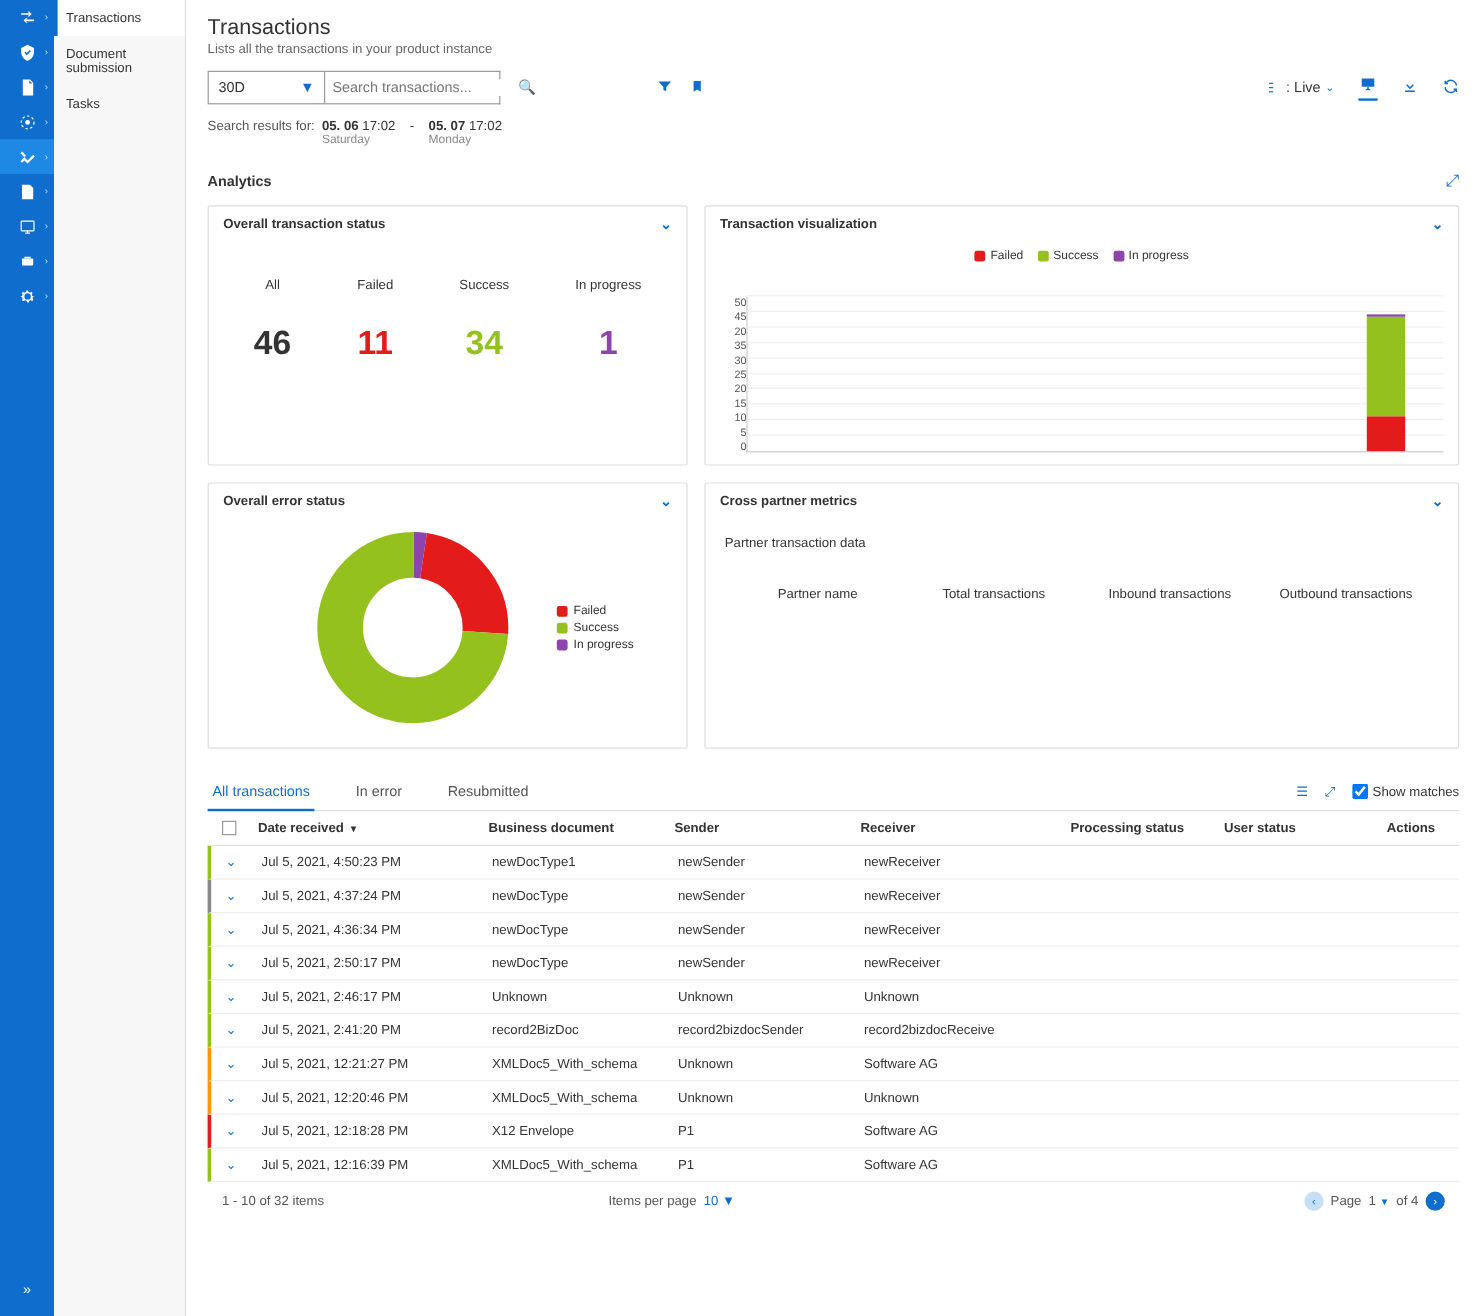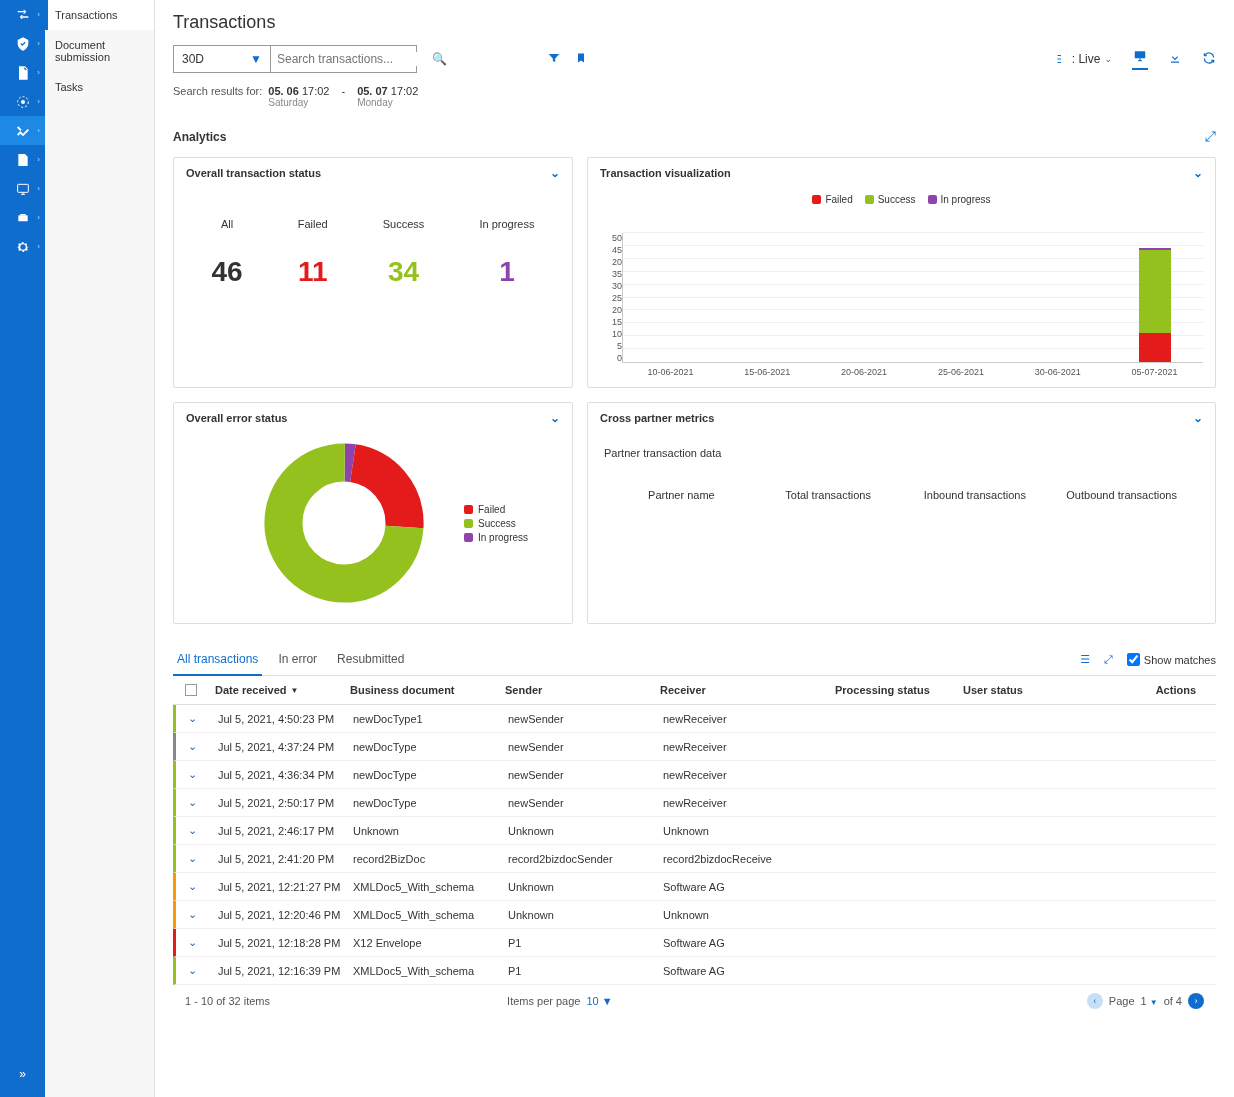--- a/index.html
+++ b/index.html
@@ -61,28 +61,28 @@
 .donut-legend { font-size: 10px; }
 .donut-legend .it { display: flex; align-items: center; gap: 5px; margin: 3px 0; }
 .partner-body { padding: 14px 16px; }
 .partner-body .fld-lbl { font-size: 11px; margin-bottom: 4px; display: block; }
 .partner-body .row1 { display: flex; gap: 8px; align-items: center; }
 .partner-body input { width: 190px; height: 24px; border: 1px solid #999; padding: 0 6px; }
 .partner-body .view-btn { height: 24px; padding: 0 12px; border: 1px solid #b0d0f0; background: #fff; color: #6ba8e0; font-size: 11px; cursor: pointer; border-radius: 2px; }
 .partner-cols { display: flex; justify-content: space-between; font-size: 11px; margin-top: 30px; padding: 0 4px; }
 .partner-cols div { flex: 1; text-align: center; }
 .tabs-row { display: flex; align-items: center; margin-top: 20px; border-bottom: 1px solid #e0e0e0; }
-.tabs { display: flex; gap: 12px; }
+.tabs { display: flex; gap: 30px; }
 .tab { padding: 8px 4px; font-size: 12px; color: #555; cursor: pointer; }
 .tab.active { color: #0f6ecd; border-bottom: 2px solid #0f6ecd; margin-bottom: -1px; }
 .table-actions { margin-left: auto; display: flex; align-items: center; gap: 14px; font-size: 11px; color: #0f6ecd; }
 .table-actions .chk { display: flex; align-items: center; gap: 4px; color: #333; }
 .tbl-head { display: flex; align-items: center; padding: 8px 12px; font-size: 11px; font-weight: 600; color: #333; border-bottom: 1px solid #e0e0e0; }
 .col-chk { width: 30px; }
-.col-date { width: 135px; display: flex; align-items: center; gap: 4px; }
+.col-date { width: 192px; display: flex; align-items: center; gap: 4px; }
 .col-doc { width: 155px; }
 .col-sender { width: 155px; }
 .col-recv { width: 175px; }
 .col-proc { width: 128px; }
 .col-user { width: 110px; }
 .col-act { flex: 1; text-align: right; padding-right: 8px; }
 .tbl-row { display: flex; align-items: center; padding: 7px 12px; font-size: 11px; border-bottom: 1px solid #eee; border-left: 3px solid transparent; }
 .tbl-row .exp { color: #0f6ecd; cursor: pointer; width: 18px; }
 .footer { display: flex; align-items: center; padding: 8px 12px; font-size: 11px; color: #555; }
 .footer .pgn { margin-left: auto; display: flex; align-items: center; gap: 6px; }
@@ -157,20 +157,21 @@
   </div>
 
   <div class="subnav">
     <div class="subnav-item active">Transactions</div>
     <div class="subnav-item">Document submission</div>
     <div class="subnav-item">Tasks</div>
   </div>
 
   <div class="main">
     <div class="page-title">Transactions</div>
+    <div class="page-subtitle">Lists all the transactions in your product instance</div>
 
     <div class="searchbar">
       <div class="range-select">
         <span>30D</span>
         <span style="color:#0f6ecd">▼</span>
       </div>
       <div class="search-input-wrap">
         <input placeholder="Search transactions..." style="">
         <span class="mag">🔍</span>
       </div>
@@ -284,28 +285,20 @@
                 <div class="bar-col" style="left:41.66666666666667%;transform:translateX(-50%)"></div>
                 <div class="bar-col" style="left:58.333333333333336%;transform:translateX(-50%)"></div>
                 <div class="bar-col" style="left:75%;transform:translateX(-50%)"></div>
                 <div class="bar-col" style="left:91.66666666666667%;transform:translateX(-50%)">
                   <div class="bar-seg" style="height:28.6px;background:#e31b1b"></div>
                   <div class="bar-seg" style="height:83.2px;background:#95c11f"></div>
                   <div class="bar-seg" style="height:2.6px;background:#8e44ad"></div>
                 </div>
               </div>
           </div>
-          <div class="x-axis" id="viz-xaxis">
-              <div class="x-tick">10-06-2021</div>
-              <div class="x-tick">15-06-2021</div>
-              <div class="x-tick">20-06-2021</div>
-              <div class="x-tick">25-06-2021</div>
-              <div class="x-tick">30-06-2021</div>
-              <div class="x-tick">05-07-2021</div>
-            </div>
         </div>
       </div>
     </div>
 
     <div class="panels" style="margin-top:14px">
       <div class="panel" style="width:400px">
         <div class="panel-head">
           <span>Overall error status</span>
           <span class="pchev">⌄</span>
         </div>

